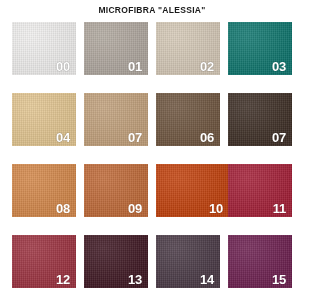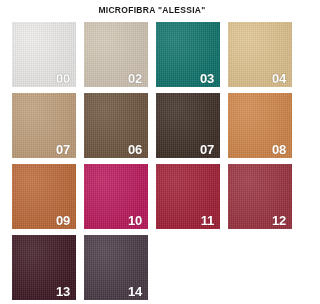--- a/index.html
+++ b/index.html
@@ -38,21 +38,21 @@
     width: 281px;
     display: grid;
     grid-template-columns: repeat(4, 64px);
     grid-template-rows: repeat(4, 65px);
     column-gap: 8px;
     row-gap: 6px;
   }
   .swatch {
     position: relative;
     width: 64px;
-    height: 65px;
+    height: 53px;
     overflow: hidden;
   }
   .swatch .fabric {
     position: absolute;
     inset: 0;
     background-image:
       repeating-linear-gradient(90deg, rgba(255,255,255,0.055) 0px, rgba(255,255,255,0.055) 1px, rgba(0,0,0,0.045) 1px, rgba(0,0,0,0.045) 2px),
       repeating-linear-gradient(0deg, rgba(255,255,255,0.04) 0px, rgba(255,255,255,0.04) 1px, rgba(0,0,0,0.035) 1px, rgba(0,0,0,0.035) 2px),
       radial-gradient(ellipse at 30% 25%, rgba(255,255,255,0.10), rgba(0,0,0,0.06) 75%);
     pointer-events: none;
@@ -80,20 +80,24 @@
 
   <div class="title">MICROFIBRA "ALESSIA"</div>
 
   <div class="grid">
 
     <div class="swatch light-code" style="background-color: rgb(240, 239, 238);">
       <div class="fabric"></div>
       <span class="code">00</span>
     </div>
 
+    <div class="swatch" style="background-color: rgb(176, 168, 159);">
+      <div class="fabric"></div>
+      <span class="code">01</span>
+    </div>
 
     <div class="swatch light-code" style="background-color: rgb(213, 201, 183); text-align: right;">
       <div class="fabric"></div>
       <span class="code">02</span>
     </div>
 
     <div class="swatch" style="background-color: #0f766e;">
       <div class="fabric"></div>
       <span class="code">03</span>
     </div>
@@ -121,21 +125,21 @@
     <div class="swatch" style="background-color: rgb(212, 136, 74);">
       <div class="fabric"></div>
       <span class="code">08</span>
     </div>
 
     <div class="swatch" style="background-color: rgb(192, 106, 56);">
       <div class="fabric"></div>
       <span class="code">09</span>
     </div>
 
-    <div class="swatch" style="background-color: #be185d;">
+    <div class="swatch" style="background-color: #c2410c; padding-left: 9px;">
       <div class="fabric"></div>
       <span class="code">10</span>
     </div>
 
     <div class="swatch" style="background-color: rgb(164, 31, 55);">
       <div class="fabric"></div>
       <span class="code">11</span>
     </div>
 
     <div class="swatch" style="background-color: rgb(156, 50, 64);">
@@ -146,15 +150,19 @@
     <div class="swatch" style="background-color: rgb(63, 24, 35);">
       <div class="fabric"></div>
       <span class="code">13</span>
     </div>
 
     <div class="swatch" style="background-color: rgb(74, 58, 70);">
       <div class="fabric"></div>
       <span class="code">14</span>
     </div>
 
+    <div class="swatch" style="background-color: rgb(109, 32, 80);">
+      <div class="fabric"></div>
+      <span class="code">15</span>
+    </div>
 
   </div>
 </div>
 
 </body></html>

